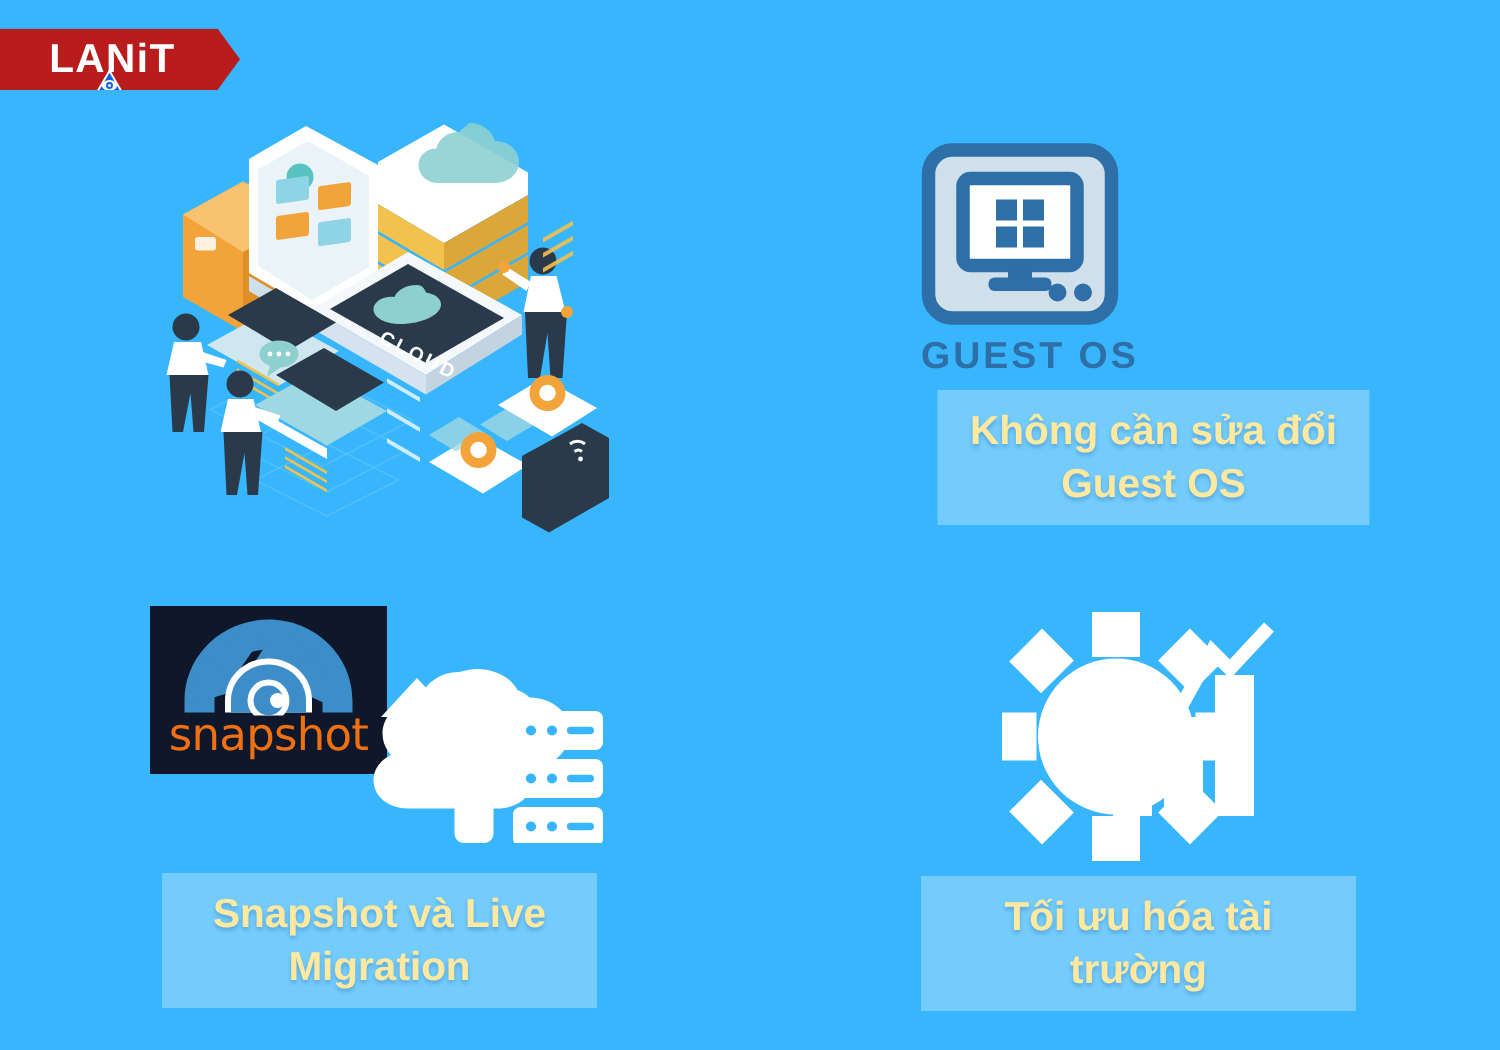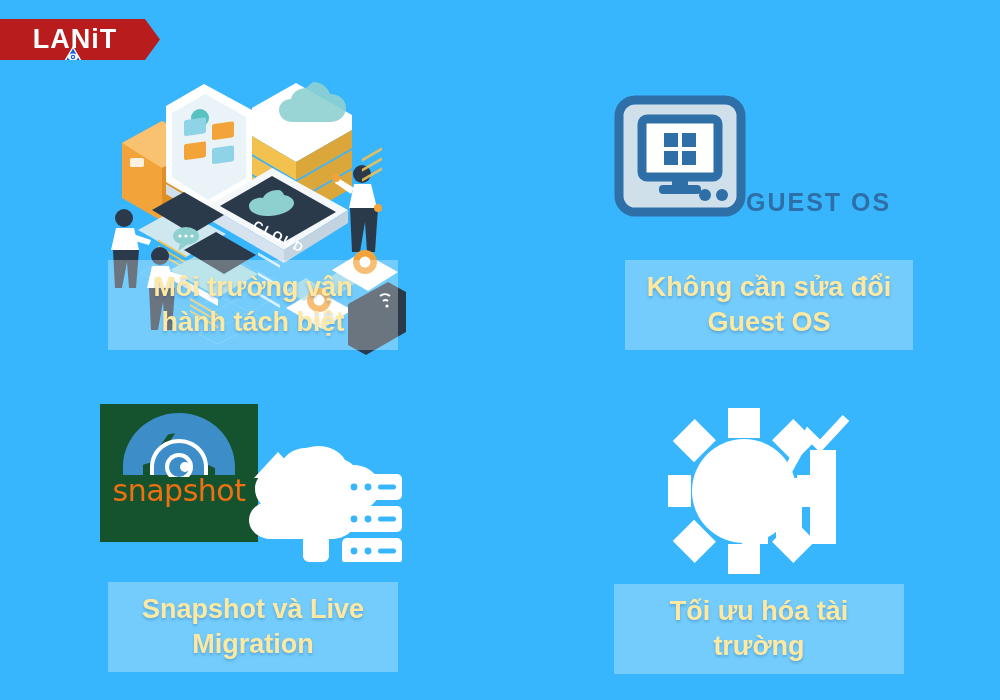--- a/index.html
+++ b/index.html
@@ -59,36 +59,36 @@
     padding: 6px 10px;
   }
   #cap1 { left: 108px; top: 260px; width: 290px; height: 90px; font-size: 27px; }
   #cap2 { left: 625px; top: 260px; width: 288px; height: 90px; font-size: 27px; }
   #cap3 { left: 108px; top: 582px; width: 290px; height: 90px; font-size: 27px; }
   #cap4 { left: 614px; top: 584px; width: 290px; height: 90px; font-size: 27px; }
 
   
   #guestos-wrap {
     position: absolute; left: 0; top: 0; width: 306px;
-    display: flex; flex-direction: row; align-items: flex-end;
+    display: flex; flex-direction: column; align-items: flex-start;
   }
   #guestos-label {
     margin-top: 6px;
     color: #2f6fa8;
     font-size: 25px;
     font-weight: 700;
     letter-spacing: 2px;
     font-family: "Liberation Sans", sans-serif;
   }
 
   
   #snapshot-card {
     position: absolute; left: 8px; top: 12px;
-    width: 158px; height: 138px;
-    background: #14532d;
+    width: 158px; height: 112px;
+    background: #0f172a;
     display: flex; flex-direction: column;
     align-items: center; justify-content: flex-start;
     padding-top: 7px;
   }
   #snapshot-word {
     color: #ee7012;
     font-size: 30px;
     font-weight: 400;
     letter-spacing: -0.5px;
     font-family: "DejaVu Sans", sans-serif;
@@ -347,18 +347,17 @@
           <rect x="74" y="98" width="26" height="40"></rect>
           <rect x="108" y="72" width="26" height="66"></rect>
           <rect x="142" y="44" width="26" height="94"></rect>
         </g>
 
         <path d="M72 84 L104 48 L120 64 L140 28 L152 40 L178 12" stroke="#ffffff" stroke-width="9" fill="none" stroke-linejoin="miter" stroke-linecap="butt"></path>
       </g>
     </svg>
   </div>
 
-  <div class="caption" id="cap1">Môi trường vận hành tách biệt</div>
   <div class="caption" id="cap3">Snapshot và Live Migration</div>
   <div class="caption" id="cap2">Không cần sửa đổi Guest OS</div>
   <div class="caption" id="cap4">Tối ưu hóa tài trường</div>
 
 </div>
 
 </body></html>

